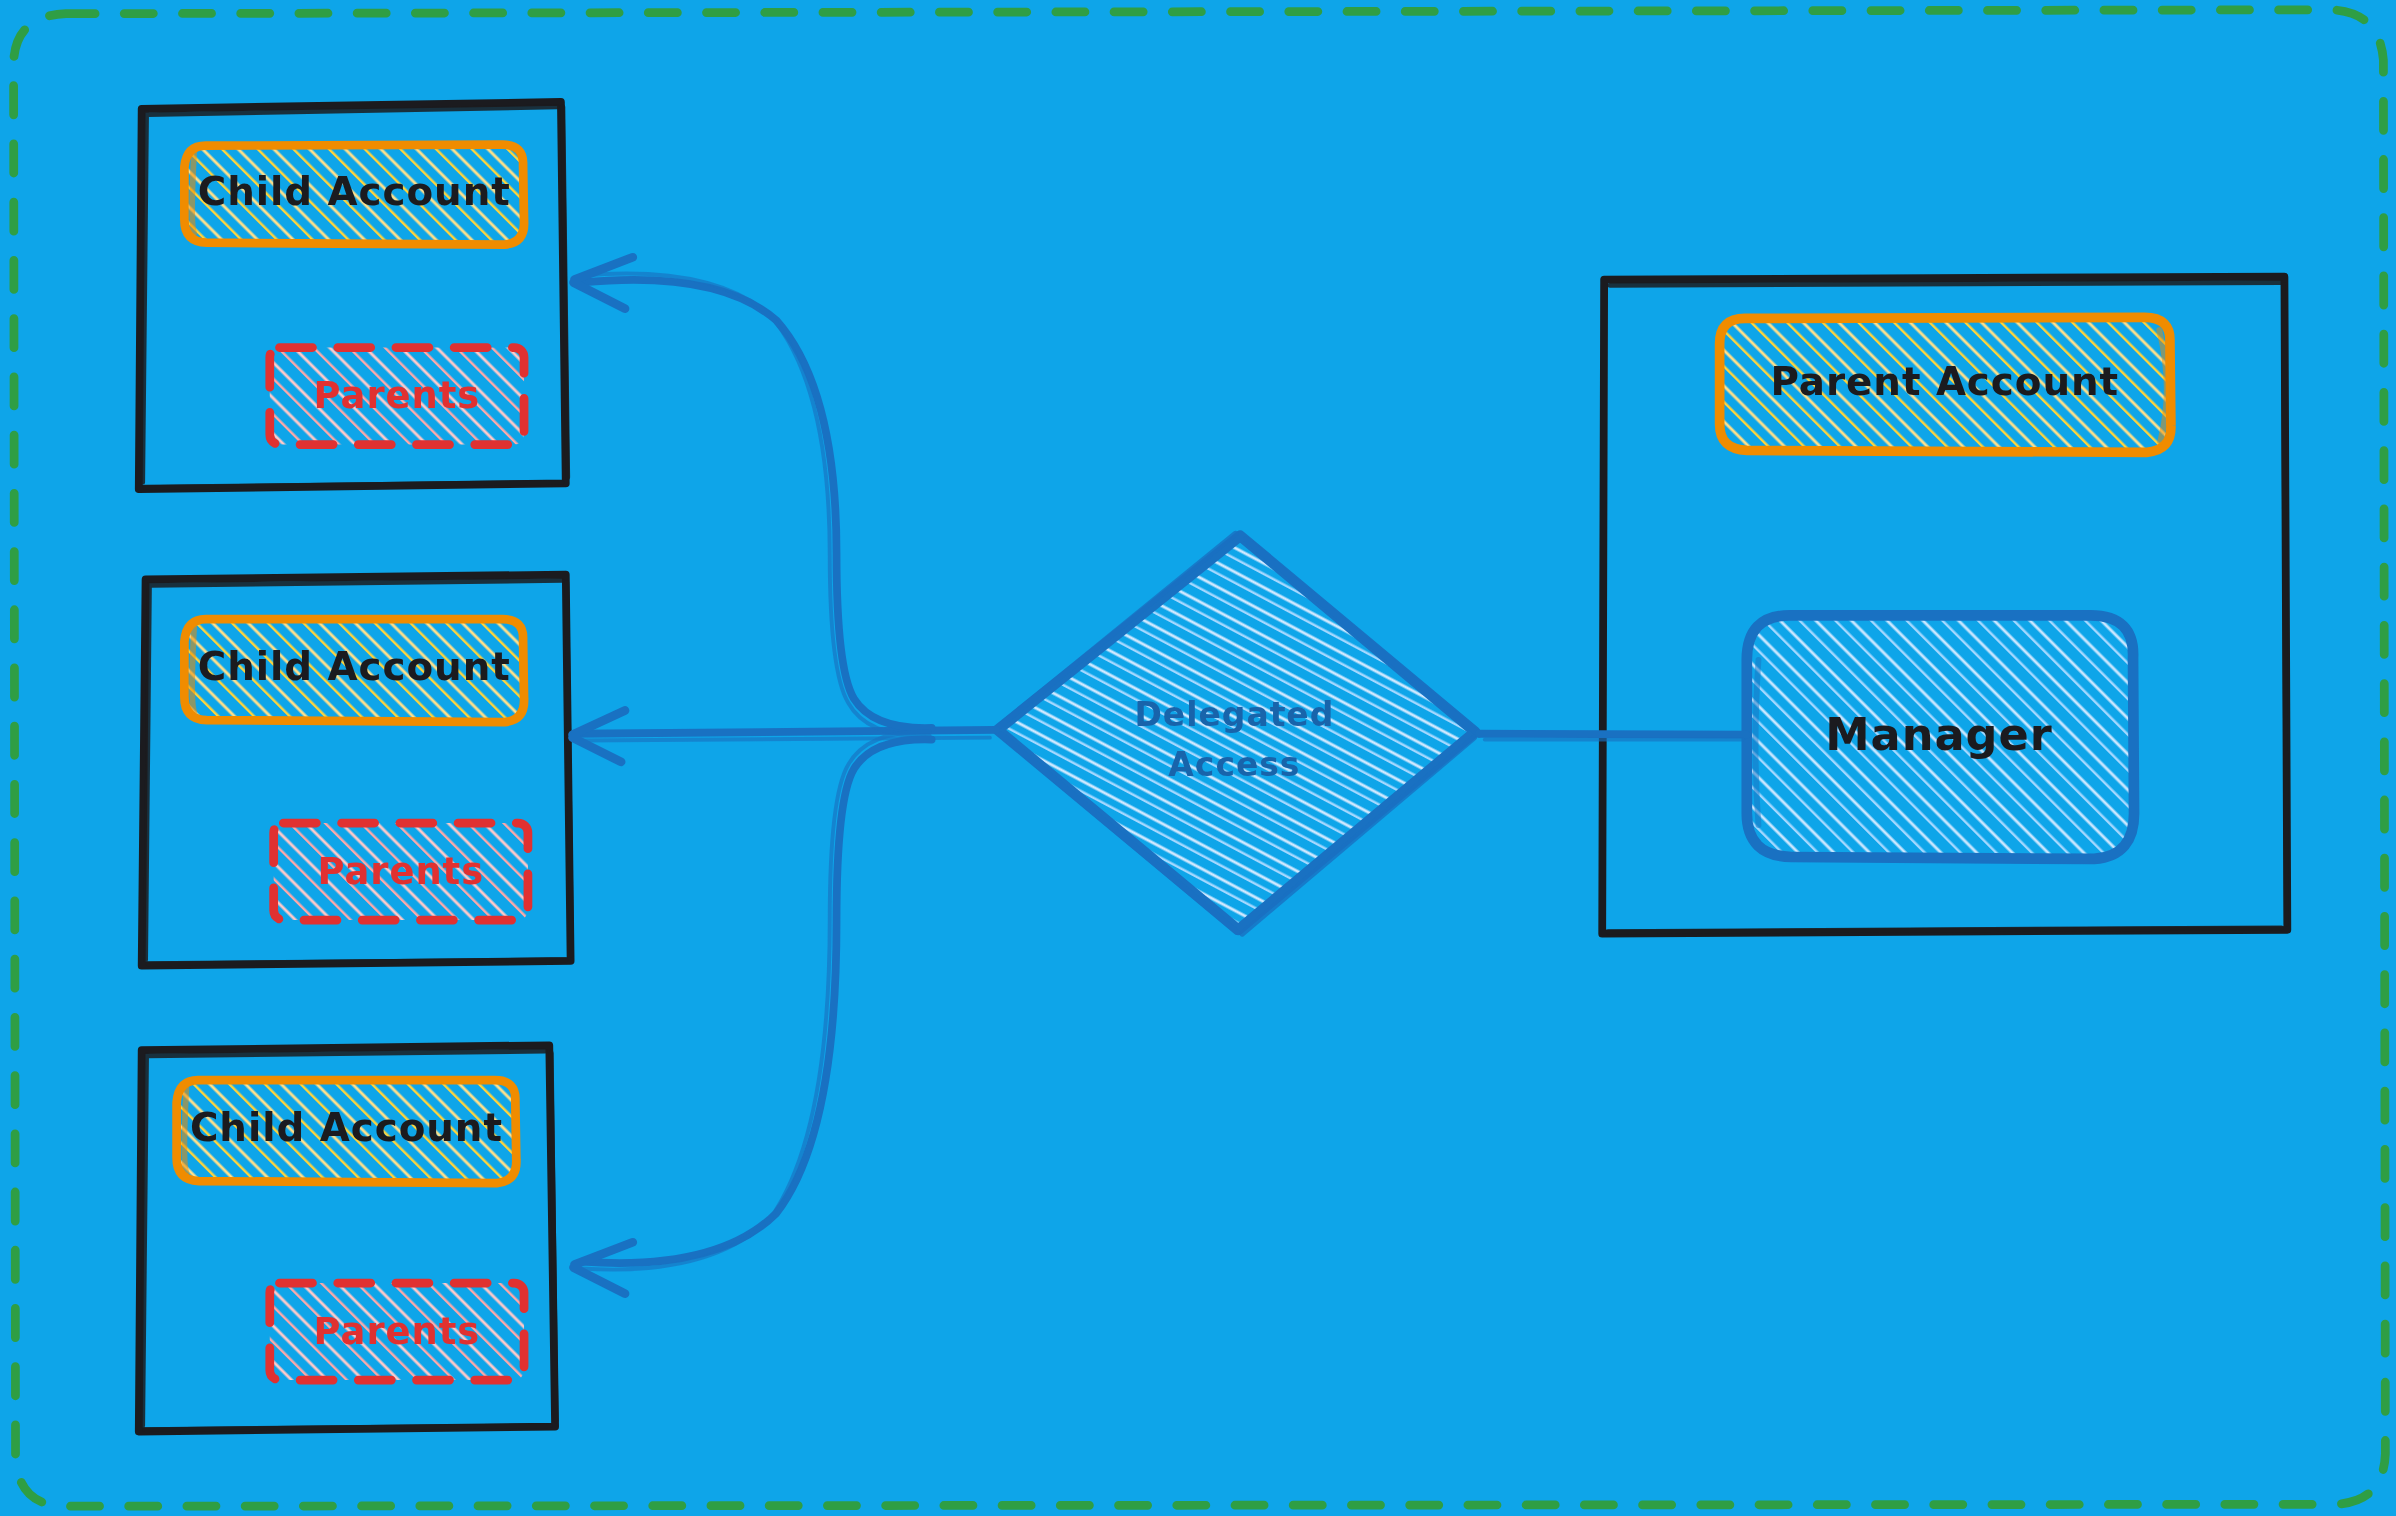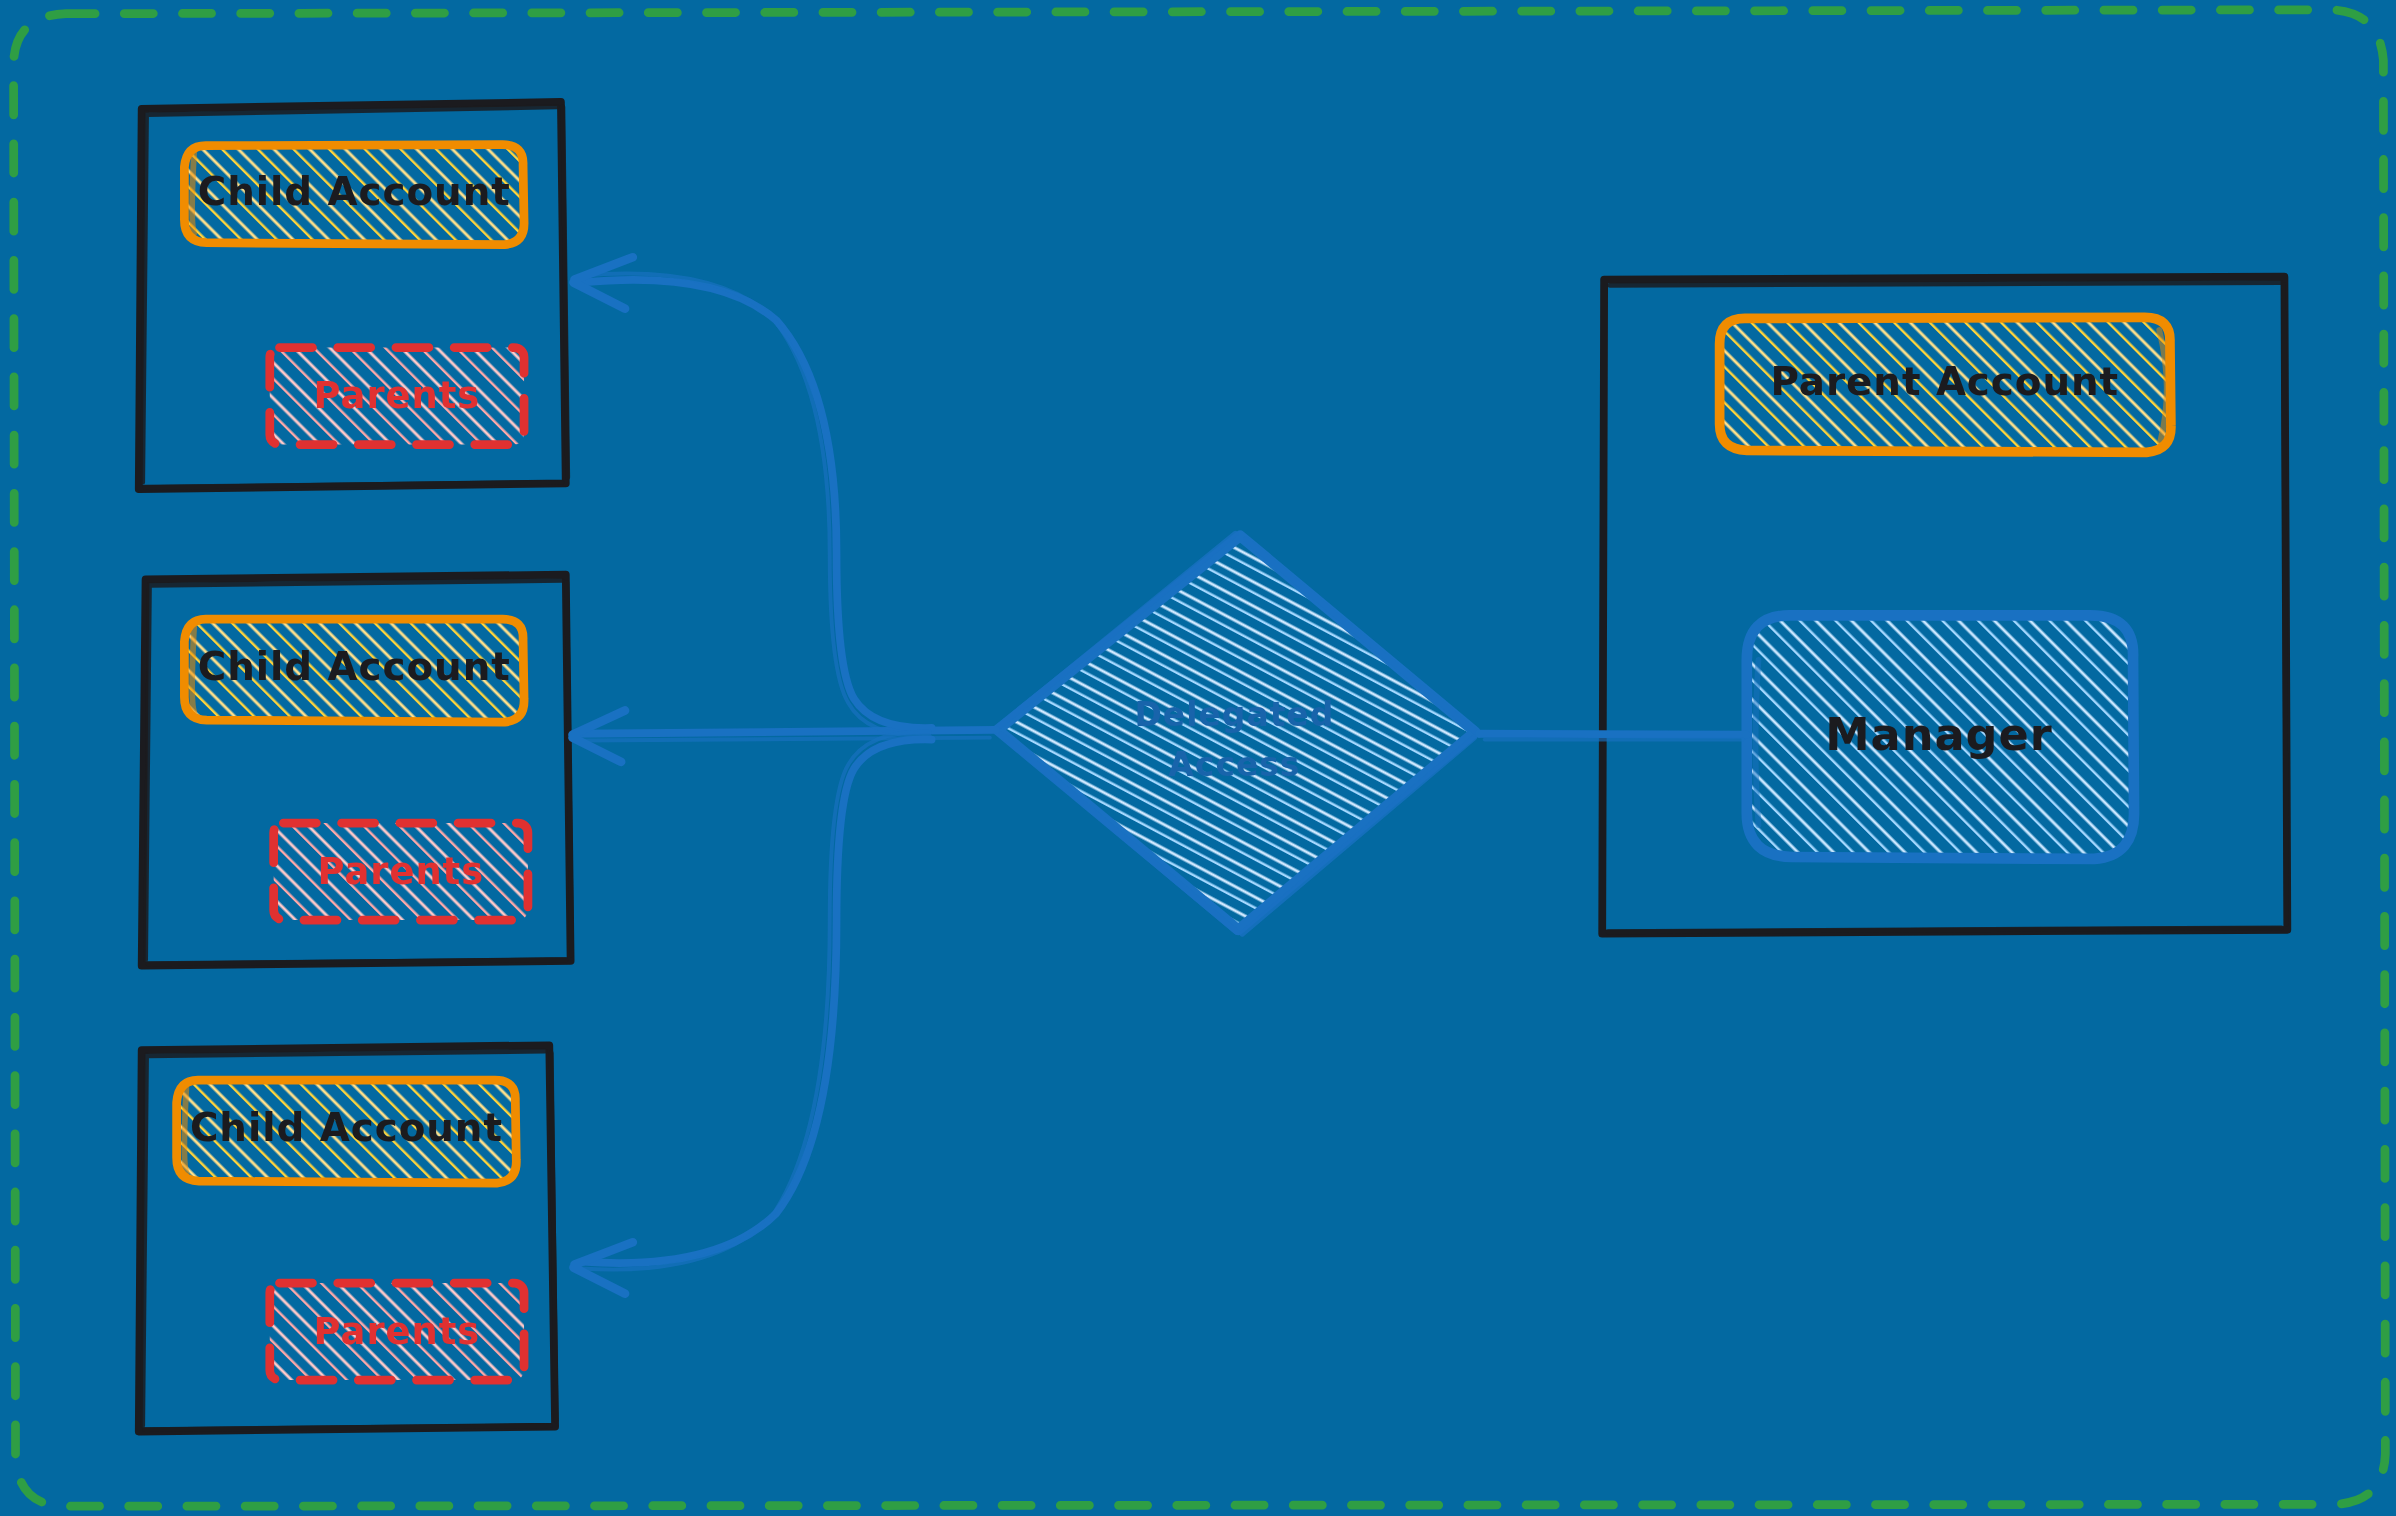--- a/index.html
+++ b/index.html
@@ -4,21 +4,21 @@
 <style>
   html, body {
     margin: 0;
     padding: 0;
     background: #ffffff;
   }
   #canvas-root {
     position: relative;
     width: 2397px;
     height: 1517px;
-    background: #0369a1;
+    background: #0ea5e9;
     font-family: "DejaVu Sans", sans-serif;
     overflow: hidden;
   }
   svg.diagram {
     position: absolute;
     top: 0; left: 0;
     width: 2397px;
     height: 1517px;
     display: block;
   }

